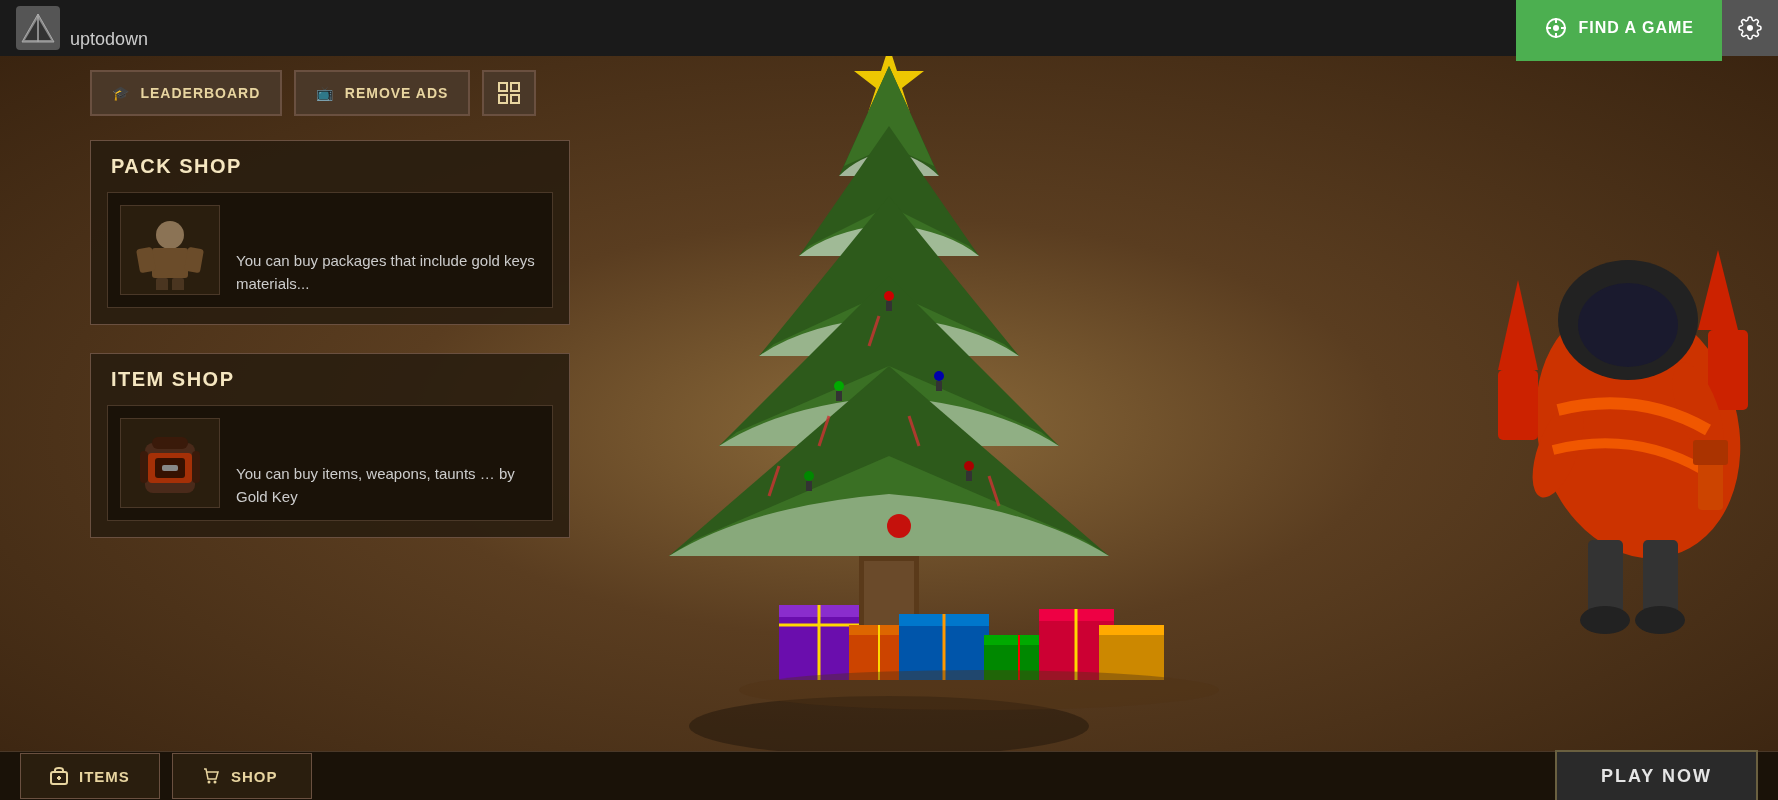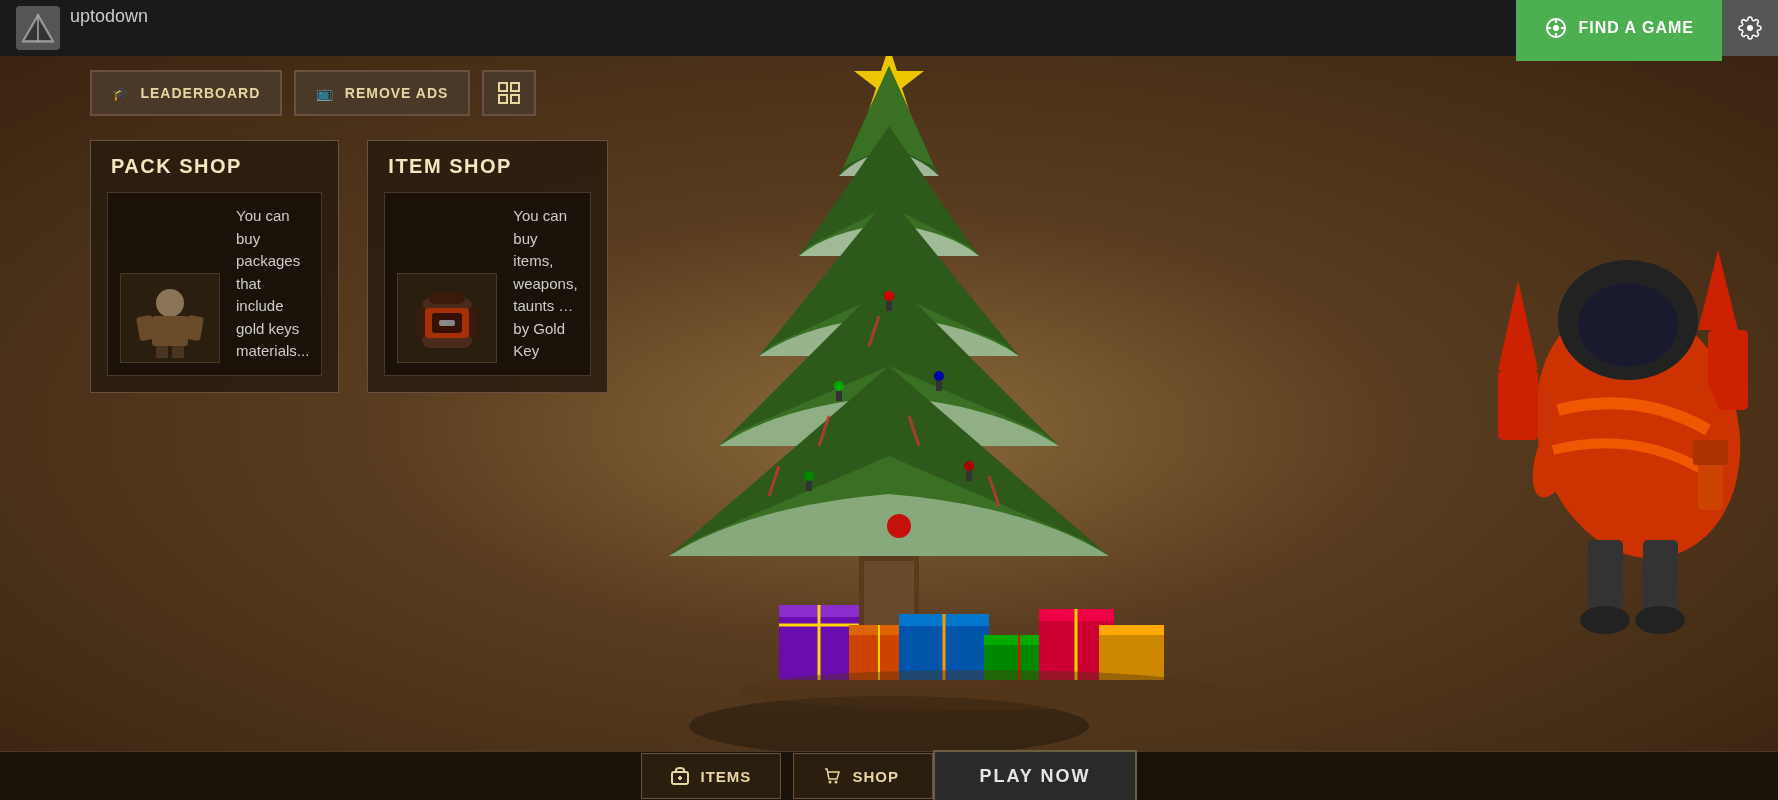--- a/index.html
+++ b/index.html
@@ -20,21 +20,21 @@
       height: 56px;
       background: #1a1a1a;
       display: flex;
       align-items: center;
       justify-content: space-between;
       z-index: 10;
     }
 
     #topbar-left {
       display: flex;
-      align-items: flex-start;
+      align-items: flex-end;
       gap: 10px;
       padding-left: 16px;
     }
 
     #logo-icon {
       width: 44px;
       height: 44px;
     }
 
     #brand-name {
@@ -119,21 +119,21 @@
     }
 
     
     #left-panels {
       position: absolute;
       top: 140px;
       left: 90px;
       width: 480px;
       z-index: 5;
       display: flex;
-      flex-direction: row;
+      flex-direction: column;
       gap: 28px;
     }
 
     .shop-panel {
       background: rgba(40, 28, 15, 0.88);
       border: 1px solid #6a5040;
     }
 
     .panel-header {
       padding: 14px 20px;
@@ -176,21 +176,21 @@
 
     
     #bottom-bar {
       position: absolute;
       bottom: 0; left: 0; right: 0;
       height: 49px;
       background: #1a1208;
       border-top: 1px solid #4a3828;
       display: flex;
       align-items: center;
-      justify-content: center;
+      justify-content: space-between;
       padding: 0 20px;
       z-index: 10;
     }
 
     #bottom-left {
       display: flex;
       gap: 12px;
     }
 
     .bottom-btn {

